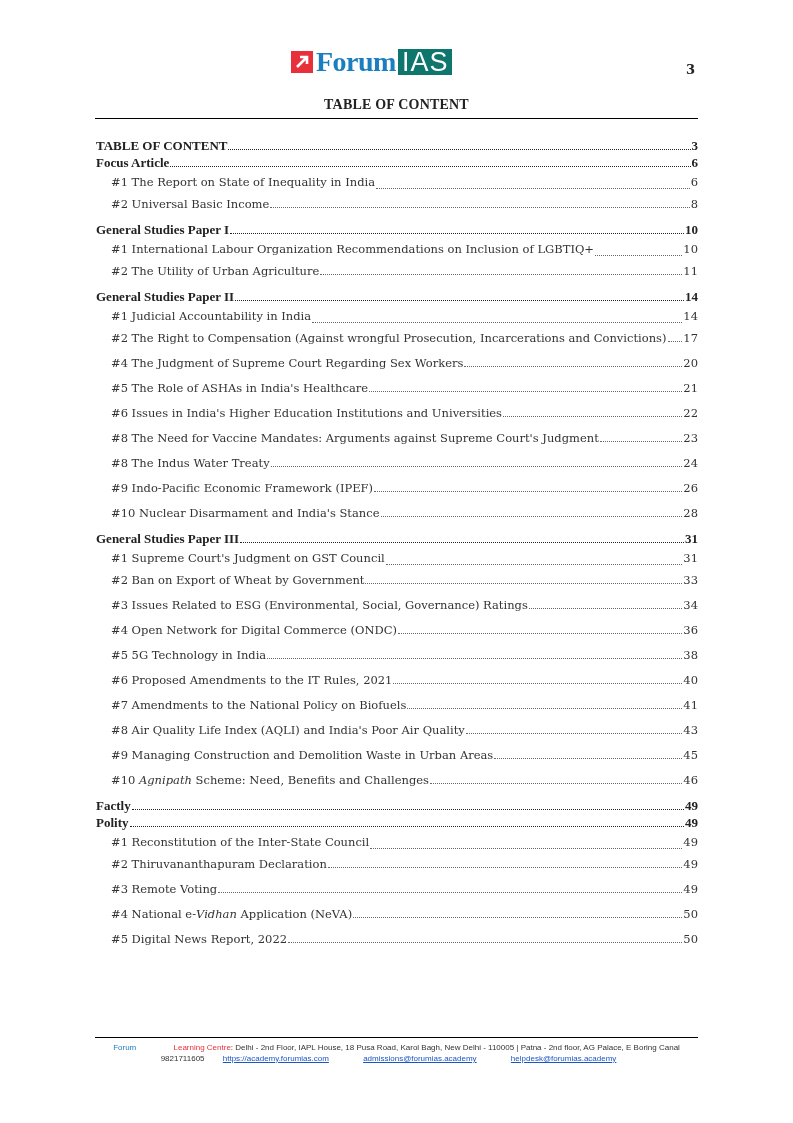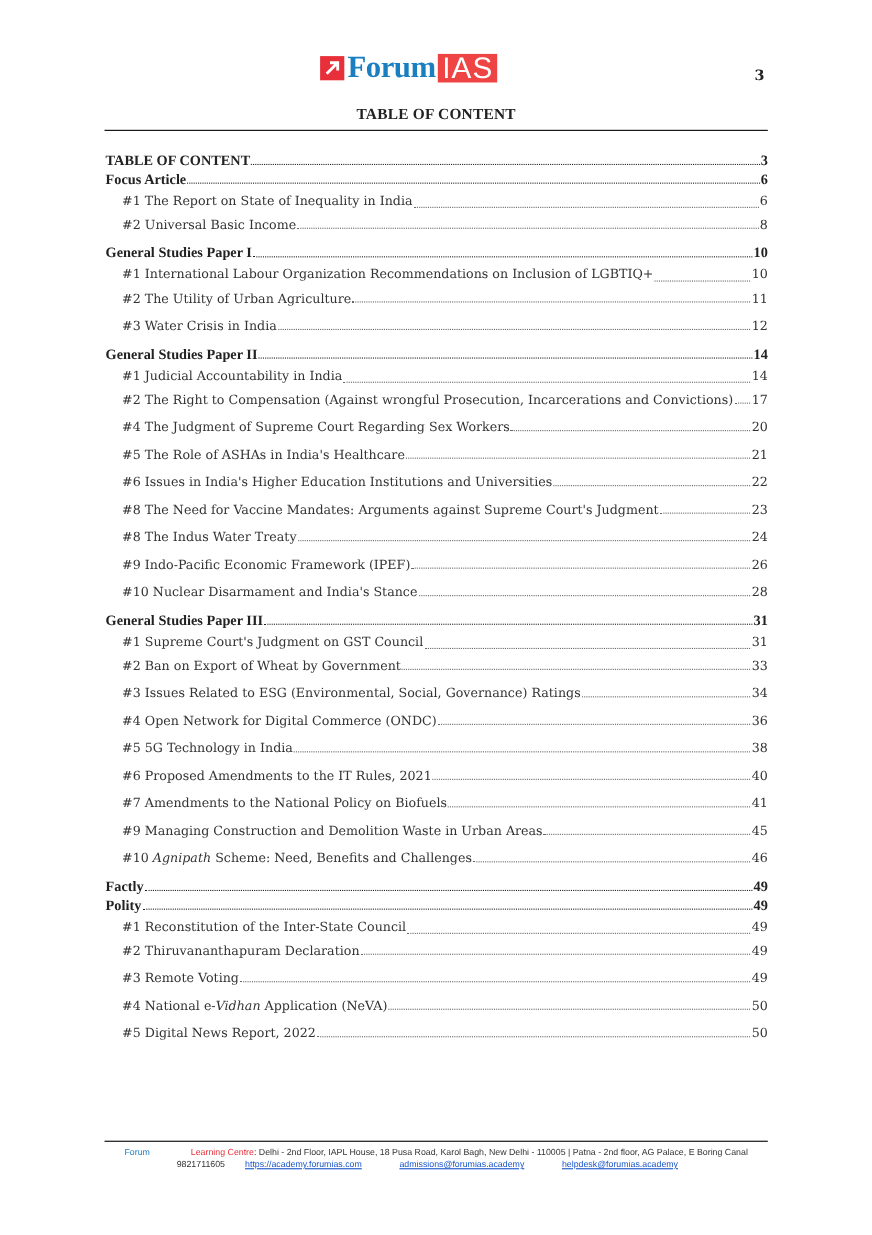--- a/index.html
+++ b/index.html
@@ -1,20 +1,20 @@
 <!DOCTYPE html>
 <html><head>
 <meta charset="utf-8">
 <style>
   html, body { margin: 0; padding: 0; background: #ffffff; }
   body { width: 793px; height: 1123px; position: relative; overflow: hidden; font-family: "DejaVu Serif", serif; color: #222; }
   .logo { position: absolute; left: 291px; top: 49px; height: 26px; display: flex; align-items: stretch; }
   .logo-arrow { width: 22px; height: 22px; background: #e8303a; margin-top: 2px; margin-right: 3px; display: flex; align-items: center; justify-content: center; }
   .logo-forum { color: #1a7fc1; font-family: "Liberation Serif", serif; font-weight: bold; font-size: 28px; line-height: 26px; letter-spacing: -0.5px; }
-  .logo-ias { background: #ef4444; color: #fff; font-family: "Liberation Sans", sans-serif; font-size: 27px; line-height: 26px; padding: 0 4px; margin-left: 2px; letter-spacing: 1px; }
+  .logo-ias { background: #0f766e; color: #fff; font-family: "Liberation Sans", sans-serif; font-size: 27px; line-height: 26px; padding: 0 4px; margin-left: 2px; letter-spacing: 1px; }
   .page-num { position: absolute; right: 98px; top: 62px; font-family: "DejaVu Serif", serif; font-weight: bold; font-size: 13px; }
   .toc-heading { position: absolute; left: 0; width: 793px; text-align: center; top: 97px; font-family: "Liberation Serif", serif; font-weight: bold; font-size: 14px; letter-spacing: 0.2px; }
   .head-rule { position: absolute; left: 95px; width: 603px; top: 118px; height: 1px; background: #000; }
   .toc { position: absolute; left: 96px; width: 602px; top: 138px; }
   .row { display: flex; align-items: baseline; font-size: 12.5px; white-space: nowrap; }
   .row .title { flex: 0 0 auto; }
   .row .dots { flex: 1 1 auto; overflow: hidden; margin: 0 1px; color: #444; font-size: 9px; letter-spacing: 0.5px; }
   .row .dots::after { content: "........................................................................................................................................................................................................................................................................................................"; }
   .row .pg { flex: 0 0 auto; }
   .row.section { font-family: "Liberation Serif", serif; font-weight: bold; font-size: 13px; height: 17px; }
@@ -76,25 +76,20 @@
     <div class="row item first">
       <span class="title">#1 International Labour Organization Recommendations on Inclusion of LGBTIQ+</span>
       <span class="dots"></span>
       <span class="pg">10</span>
     </div>
     <div class="row item">
       <span class="title">#2 The Utility of Urban Agriculture</span>
       <span class="dots"></span>
       <span class="pg">11</span>
     </div>
-    <div class="row item">
-      <span class="title">#3 Water Crisis in India</span>
-      <span class="dots"></span>
-      <span class="pg">12</span>
-    </div>
     <div class="row section">
       <span class="title">General Studies Paper II</span>
       <span class="dots"></span>
       <span class="pg">14</span>
     </div>
     <div class="row item first">
       <span class="title">#1 Judicial Accountability in India</span>
       <span class="dots"></span>
       <span class="pg">14</span>
     </div>
@@ -170,20 +165,25 @@
     </div>
     <div class="row item">
       <span class="title">#6 Proposed Amendments to the IT Rules, 2021</span>
       <span class="dots"></span>
       <span class="pg">40</span>
     </div>
     <div class="row item">
       <span class="title">#7 Amendments to the National Policy on Biofuels</span>
       <span class="dots"></span>
       <span class="pg">41</span>
+    </div>
+    <div class="row item">
+      <span class="title">#8 Air Quality Life Index (AQLI) and India's Poor Air Quality</span>
+      <span class="dots"></span>
+      <span class="pg">43</span>
     </div>
     <div class="row item">
       <span class="title">#9 Managing Construction and Demolition Waste in Urban Areas</span>
       <span class="dots"></span>
       <span class="pg">45</span>
     </div>
     <div class="row item">
       <span class="title"><span>#10 </span><em>Agnipath</em><span> Scheme: Need, Benefits and Challenges</span></span>
       <span class="dots"></span>
       <span class="pg">46</span>

